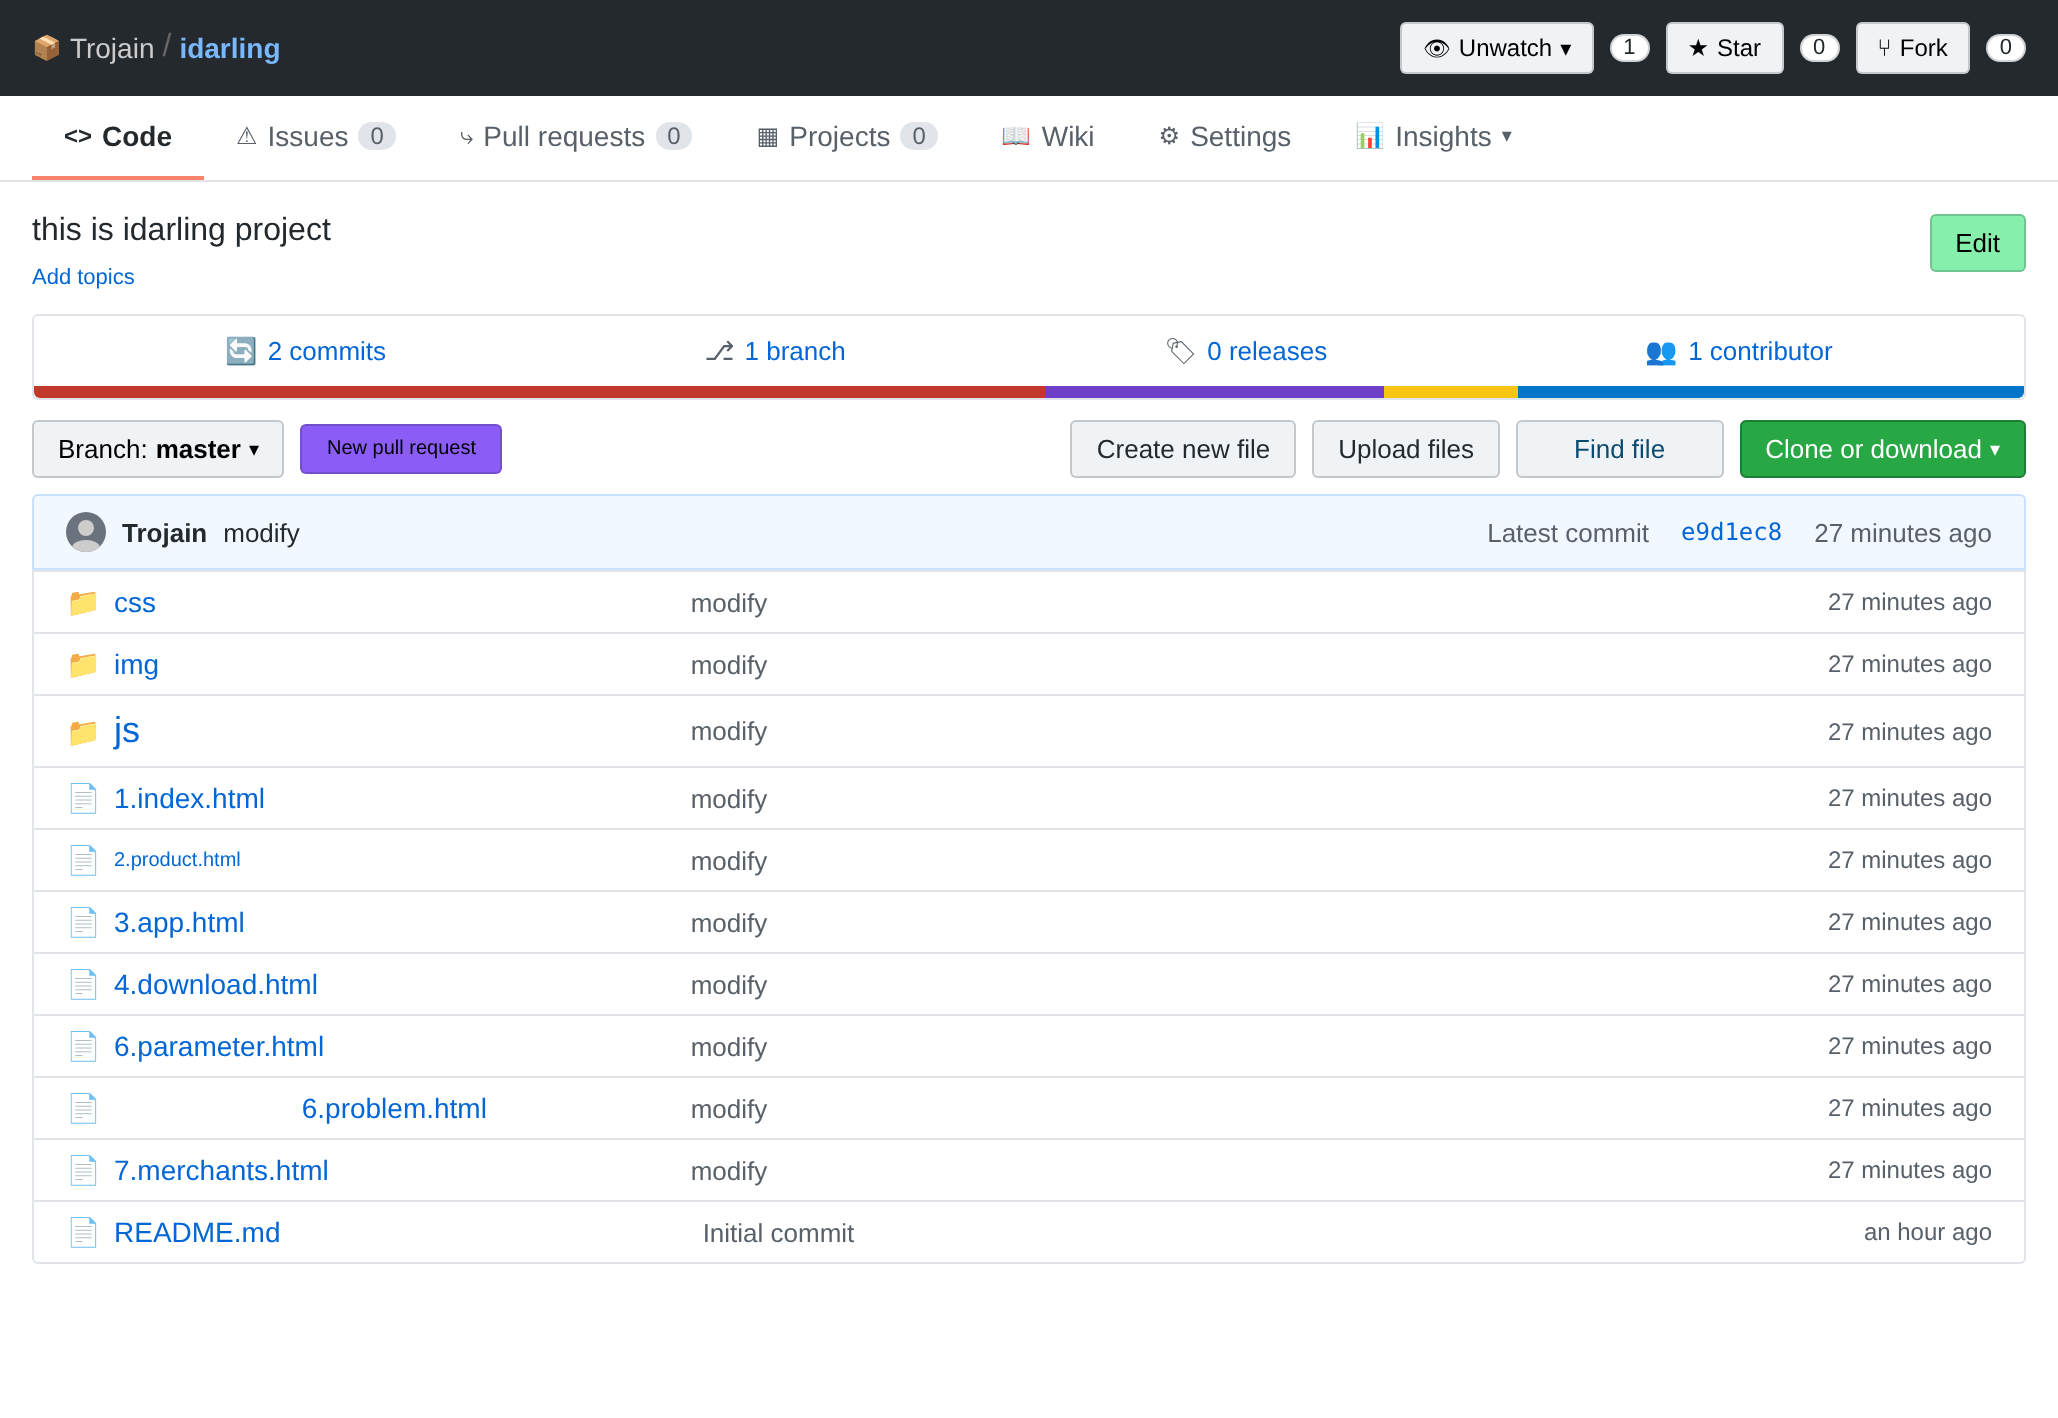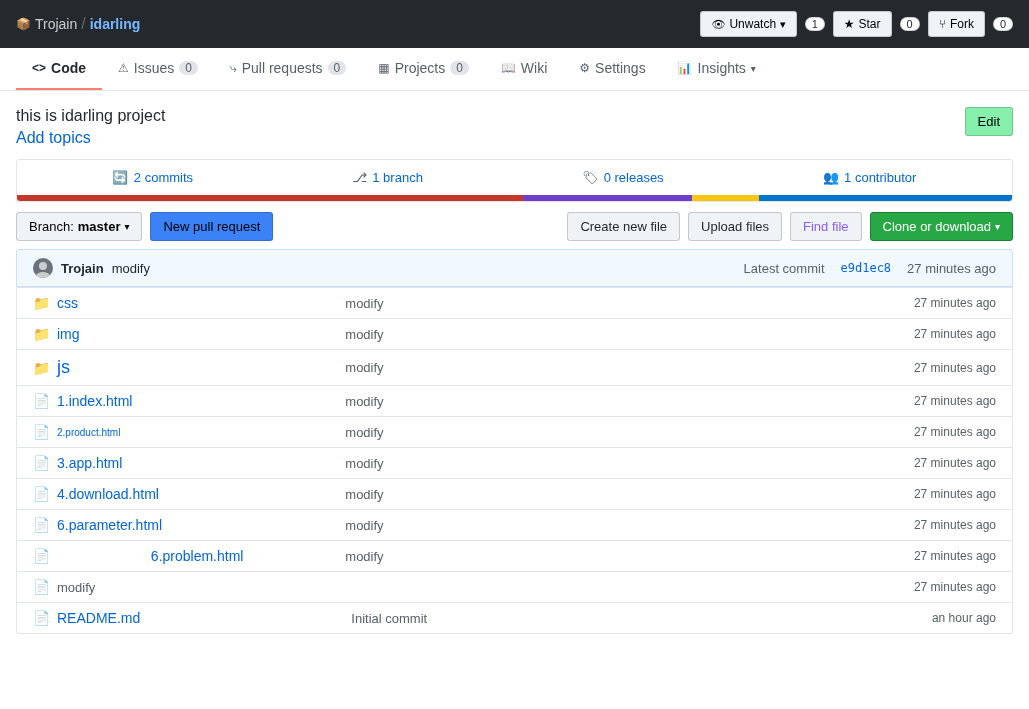--- a/index.html
+++ b/index.html
@@ -68,21 +68,21 @@
     <span>Insights</span>
     <span style="font-size:10px;">▾</span>
   </a>
 </div>
 
 <div style="padding:16px 16px 0;">
 
   <div style="display:flex;justify-content:space-between;align-items:flex-start;margin-bottom:4px;">
     <div>
       <h2 style="font-size:16px;font-weight:300;color:#24292e;margin-bottom:4px;">this is idarling project</h2>
-      <a style="color:#0366d6;font-size:16px;cursor:pointer;text-decoration:none;">Add topics</a>
+      <a style="color:#0366d6;font-size:11px;cursor:pointer;text-decoration:none;">Add topics</a>
     </div>
     <button style="padding:6px 12px;background:#86efac;border:1px solid rgba(27,31,35,0.2);border-radius:3px;font-size:13px;cursor:pointer;">Edit</button>
   </div>
 
   <div style="border:1px solid #e1e4e8;border-radius:3px;margin:12px 0 8px;">
     <div style="display:flex;justify-content:space-around;padding:10px 16px;border-bottom:none;">
       <div style="display:flex;align-items:center;gap:5px;color:#586069;font-size:13px;">
         <span style="font-size:13px;">🔄</span>
         <a style="color:#0366d6;text-decoration:none;">2 commits</a>
       </div>
@@ -107,25 +107,25 @@
       <div style="background:#0075ca;flex:1.5;"></div>
     </div>
   </div>
 
   <div style="display:flex;align-items:center;gap:8px;margin:10px 0 8px;">
     <button style="display:flex;align-items:center;gap:4px;padding:6px 12px;background:#eff3f6;border:1px solid rgba(27,31,35,0.2);border-radius:3px;font-size:13px;cursor:pointer;">
       <span>Branch:</span>
       <strong>master</strong>
       <span style="font-size:10px;">▾</span>
     </button>
-    <button style="padding:6px 12px;background:#3b82f6;border:1px solid rgba(27,31,35,0.2);border-radius:3px;font-size:13px;cursor:pointer;">New pull request</button>
+    <button style="padding:6px 12px;background:#8b5cf6;border:1px solid rgba(27,31,35,0.2);border-radius:3px;font-size:10px;cursor:pointer;">New pull request</button>
     <div style="flex:1;"></div>
     <button style="padding:6px 12px;background:#eff3f6;border:1px solid rgba(27,31,35,0.2);border-radius:3px;font-size:13px;cursor:pointer;color:#24292e;">Create new file</button>
     <button style="padding:6px 12px;background:#eff3f6;border:1px solid rgba(27,31,35,0.2);border-radius:3px;font-size:13px;cursor:pointer;color:#24292e;">Upload files</button>
-    <button style="padding:6px 12px;background:#eff3f6;border:1px solid rgba(27,31,35,0.2);border-radius:3px;font-size:13px;cursor:pointer;color:#8b5cf6;">Find file</button>
+    <button style="padding:6px 28px;background:#eff3f6;border:1px solid rgba(27,31,35,0.2);border-radius:3px;font-size:13px;cursor:pointer;color:#0c4a6e;">Find file</button>
     <button style="padding:6px 12px;background:#28a745;border:1px solid #1e7e34;border-radius:3px;font-size:13px;cursor:pointer;color:#fff;display:flex;align-items:center;gap:4px;">
       <span>Clone or download</span>
       <span style="font-size:10px;">▾</span>
     </button>
   </div>
 
   <div style="background:#f1f8ff;border:1px solid #c8e1ff;border-radius:3px 3px 0 0;padding:8px 16px;display:flex;align-items:center;gap:8px;font-size:13px;">
     <div style="width:20px;height:20px;border-radius:50%;background:#6a737d;display:inline-block;flex-shrink:0;overflow:hidden;">
       <svg width="20" height="20" viewBox="0 0 20 20">
           <circle cx="10" cy="8" r="4" fill="#ccc"></circle>
@@ -193,20 +193,21 @@
       <span style="color:#586069;font-size:12px;margin-left:auto;">27 minutes ago</span>
     </div>
     <div style="display:flex;align-items:center;padding:7px 16px;border-top:1px solid #e1e4e8;gap:8px;">
       <span style="color:#586069;width:16px;text-align:center;">📄</span>
       <a style="color:#0366d6;text-decoration:none;flex:1;font-size:14px;text-align:center;">6.problem.html</a>
       <span style="color:#586069;flex:2;font-size:13px;">modify</span>
       <span style="color:#586069;font-size:12px;margin-left:auto;">27 minutes ago</span>
     </div>
     <div style="display:flex;align-items:center;padding:7px 16px;border-top:1px solid #e1e4e8;gap:8px;">
       <span style="color:#586069;width:16px;text-align:center;">📄</span>
+      <a style="color:#0366d6;text-decoration:none;flex:1;font-size:14px;">7.merchants.html</a>
       <span style="color:#586069;flex:2;font-size:13px;">modify</span>
       <span style="color:#586069;font-size:12px;margin-left:auto;">27 minutes ago</span>
     </div>
     <div style="display:flex;align-items:center;padding:7px 16px;border-top:1px solid #e1e4e8;gap:8px;">
       <span style="color:#586069;width:16px;text-align:center;">📄</span>
       <a style="color:#0366d6;text-decoration:none;flex:1;font-size:14px;">README.md</a>
       <span style="color:#586069;flex:2;font-size:13px;">Initial commit</span>
       <span style="color:#586069;font-size:12px;margin-left:auto;">an hour ago</span>
     </div>
   </div>

